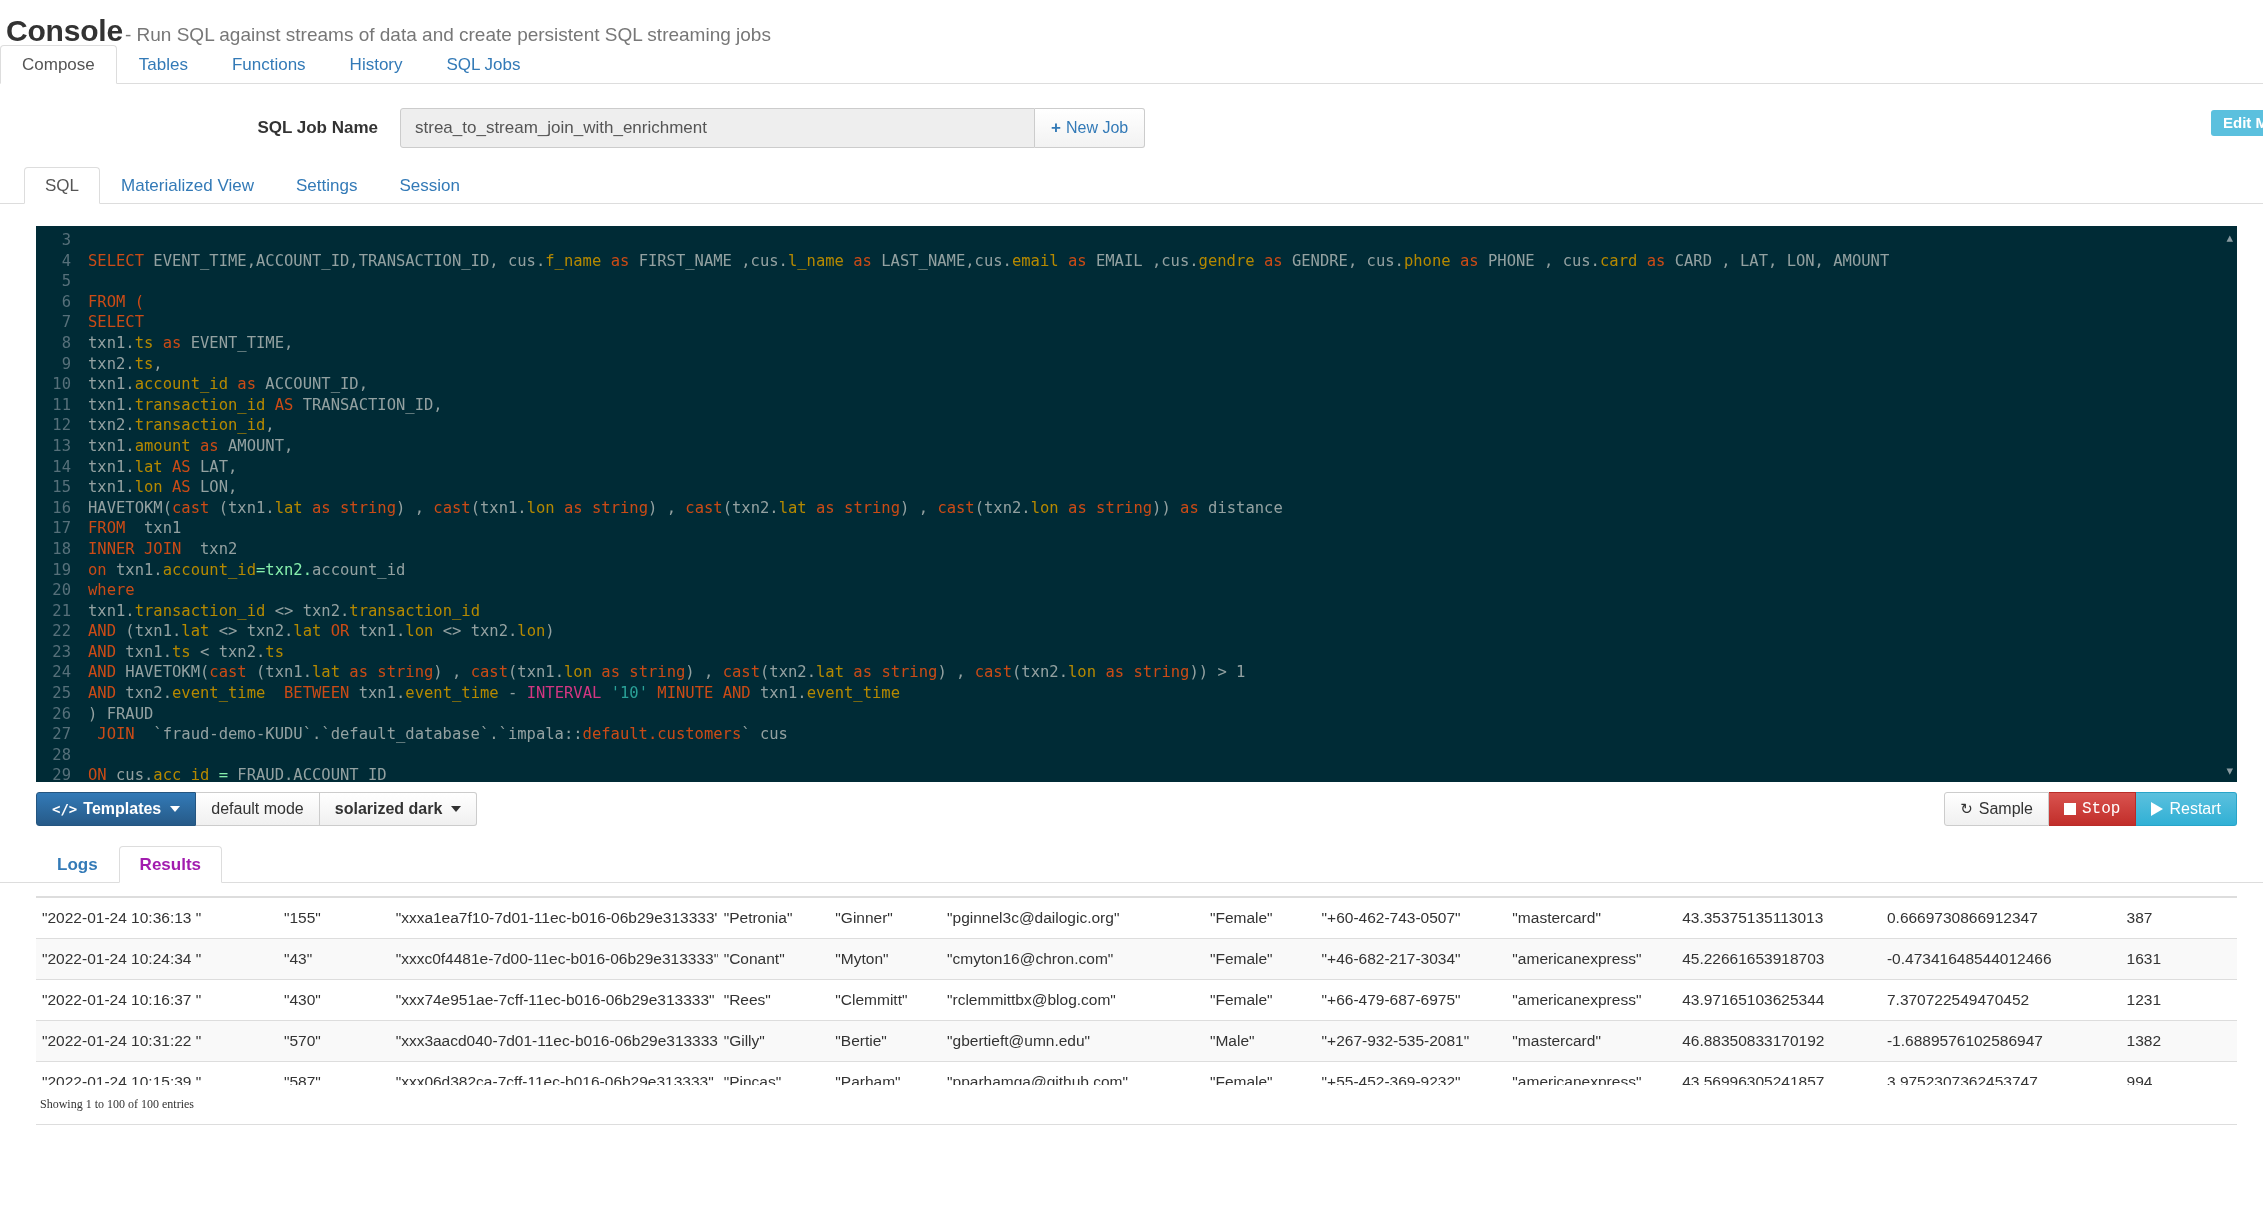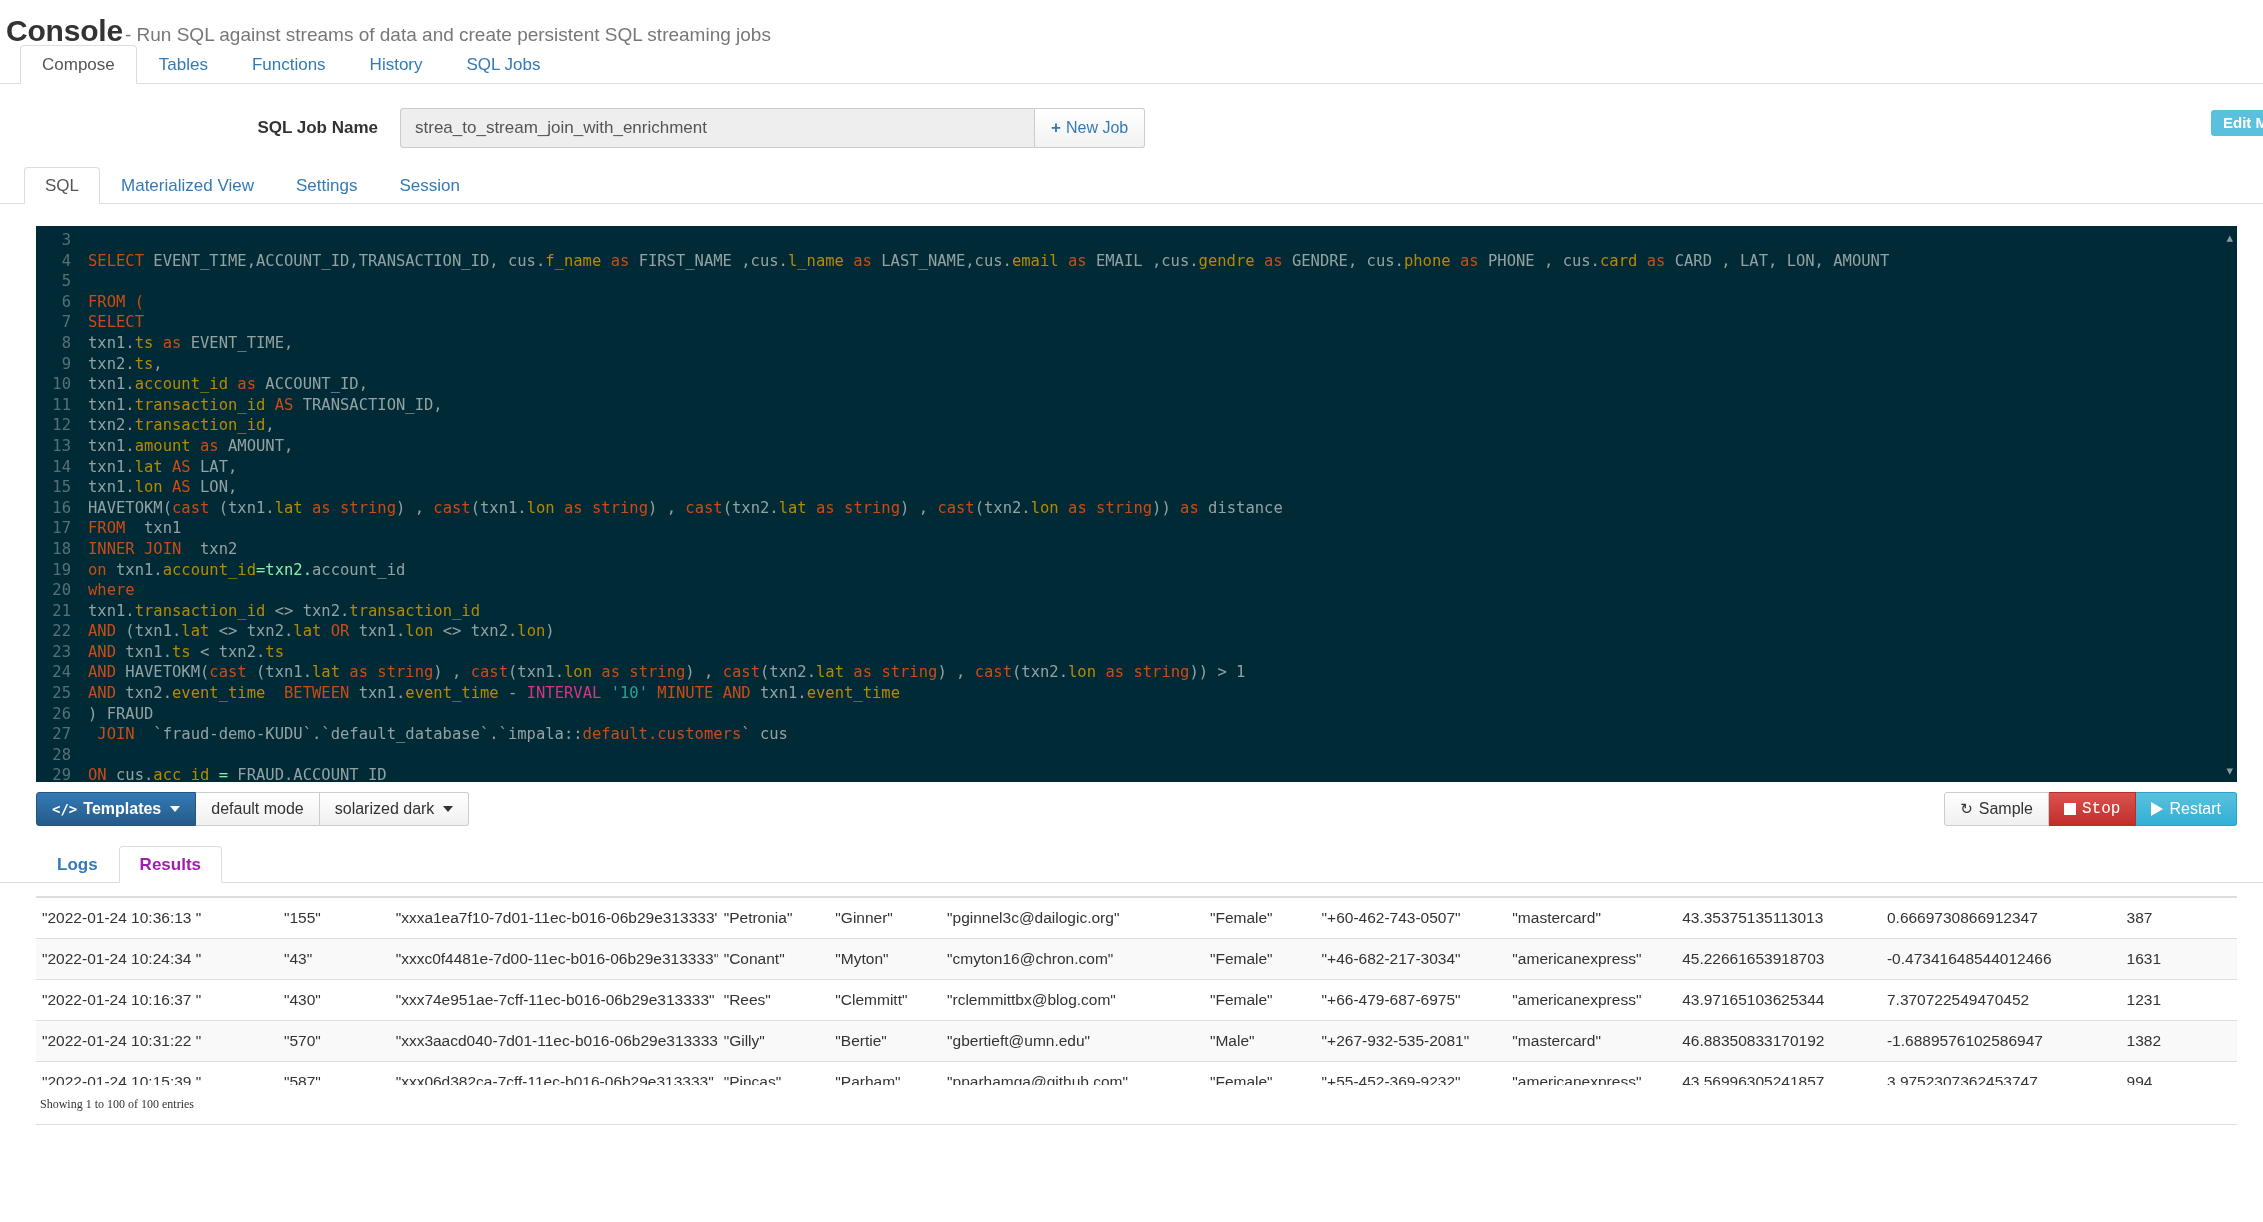--- a/index.html
+++ b/index.html
@@ -30,21 +30,21 @@
     color: #777777;
     font-weight: normal;
     margin-left: 2px;
   }
 
   
   .nav-tabs {
     display: flex;
     align-items: flex-end;
     border-bottom: 1px solid #dddddd;
-    padding-left: 20px;
+    padding-left: 0;
     height: 38px;
     background: transparent;
   }
   .nav-tabs .tab {
     font-size: 17px;
     color: #337ab7;
     padding: 9px 21px 8px 21px;
     margin-bottom: -1px;
     border: 1px solid transparent;
     border-radius: 4px 4px 0 0;
@@ -205,21 +205,21 @@
     white-space: nowrap;
   }
   .btn.primary {
     background: linear-gradient(#337ab7, #265a88);
     border-color: #245580;
     color: #ffffff;
     font-weight: bold;
     border-radius: 3px 0 0 3px;
   }
   .btn.mid { border-left: none; }
-  .btn.last { border-left: none; border-radius: 0 3px 3px 0; }
+  .btn.last { border-left: none; border-radius: 0 3px 3px 0; font-weight: bold; }
   .btn.sample { border-radius: 3px 0 0 3px; }
   .btn.stop {
     background: linear-gradient(#d9534f, #c12e2a);
     border-color: #b92c28;
     color: #ffffff;
     border-left: none;
     font-family: Liberation Mono, monospace;
   }
   .btn.restart {
     background: linear-gradient(#5bc0de, #31b0d5);

